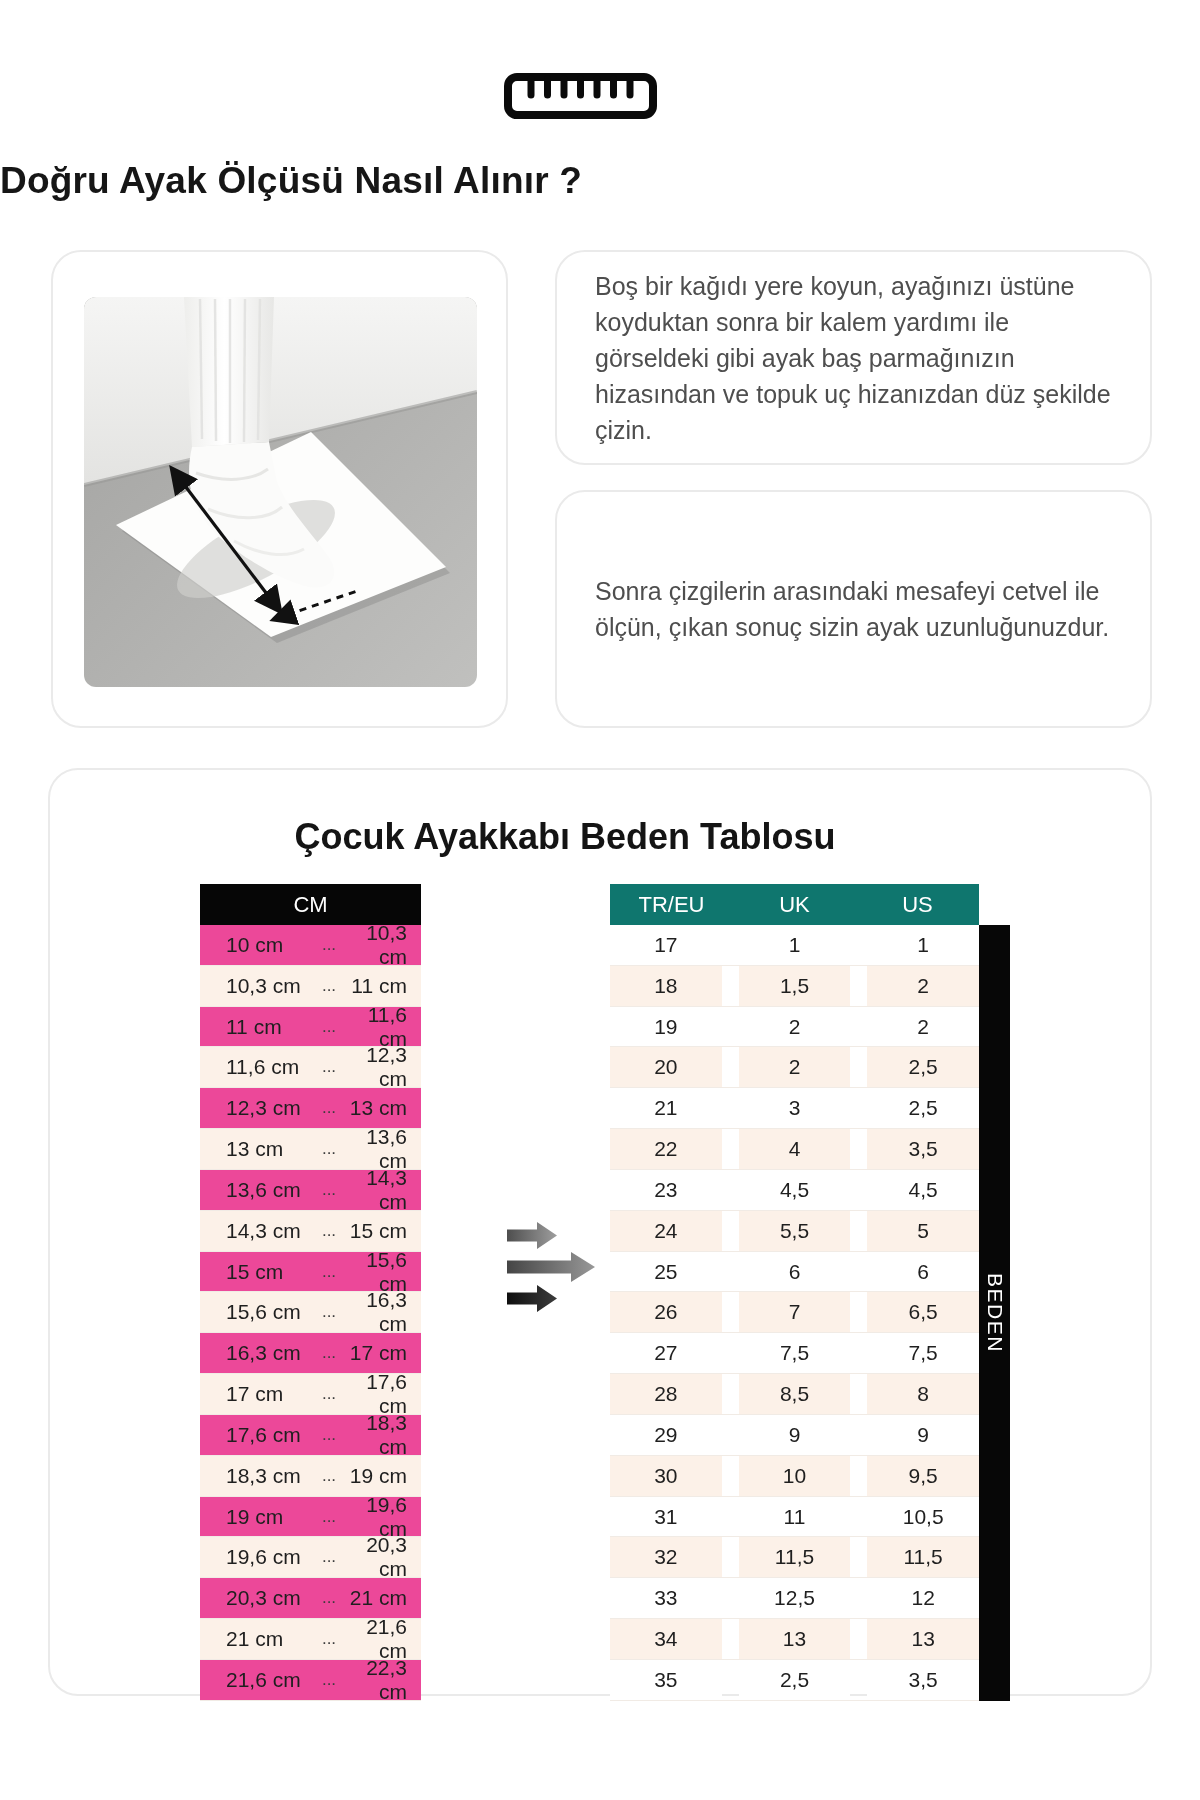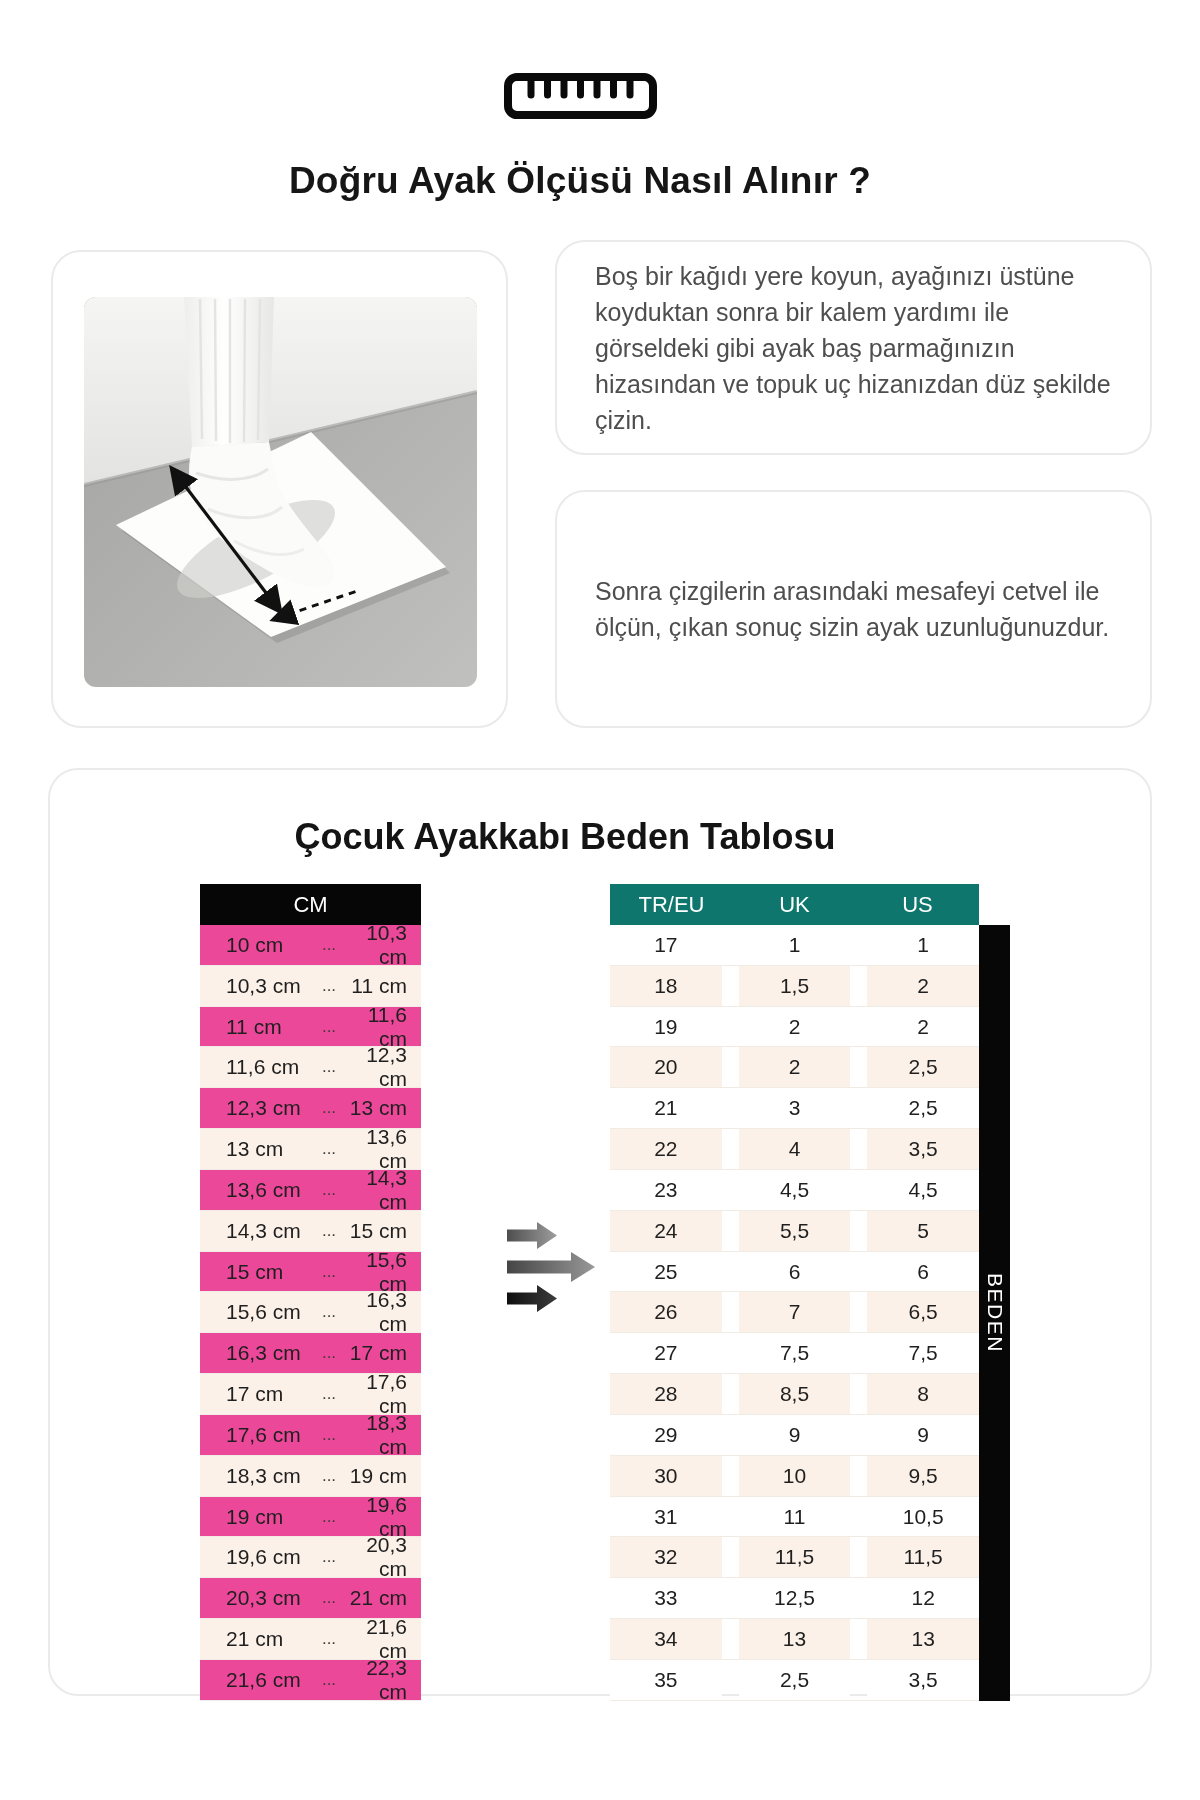--- a/index.html
+++ b/index.html
@@ -2,32 +2,32 @@
 <html><head>
 <meta charset="utf-8">
 <style>
   * { margin:0; padding:0; box-sizing:border-box; }
   html,body { background:#fff; }
   body { font-family:"Liberation Sans","DejaVu Sans",sans-serif; }
   .page { position:relative; width:1200px; height:1800px; background:#fff; overflow:hidden; }
 
   
   .ruler-wrap { position:absolute; left:504px; top:73px; width:153px; height:46px; }
-  .page-title { position:absolute; left:0; top:160px; width:1160px; text-align:center;
+  .page-title { position:absolute; left:0; top:160px; width:1160px; 
     font-size:37px; font-weight:700; color:#161616; letter-spacing:.2px; }
 
   
   .card { position:absolute; background:#fff; border:2px solid #eaeaea; border-radius:30px; }
   .photo-card { left:51px; top:250px; width:457px; height:478px; }
   .photo-frame { position:absolute; left:31px; top:45px; width:393px; height:390px;
     border-radius:12px; overflow:hidden; }
   .photo-frame svg { display:block; }
 
   .info-box { display:flex; align-items:center; }
-  .info-box-1 { left:555px; top:240px; width:597px; height:215px; }
+  .info-box-1 { left:555px; top:250px; width:597px; height:215px; }
   .info-box-2 { left:555px; top:490px; width:597px; height:238px; }
   .info-box p { padding:0 38px; font-size:25px; line-height:36px; color:#4e4e4e; }
 
   
   .table-card { left:48px; top:768px; width:1104px; height:928px; }
   .table-title { position:absolute; left:0; right:70px; top:46px; text-align:center;
     font-size:36px; font-weight:700; color:#141414; }
 
   .thead { background:#060606; color:#fff; height:41px; display:flex;
     align-items:center; justify-content:center; font-size:22px; }

